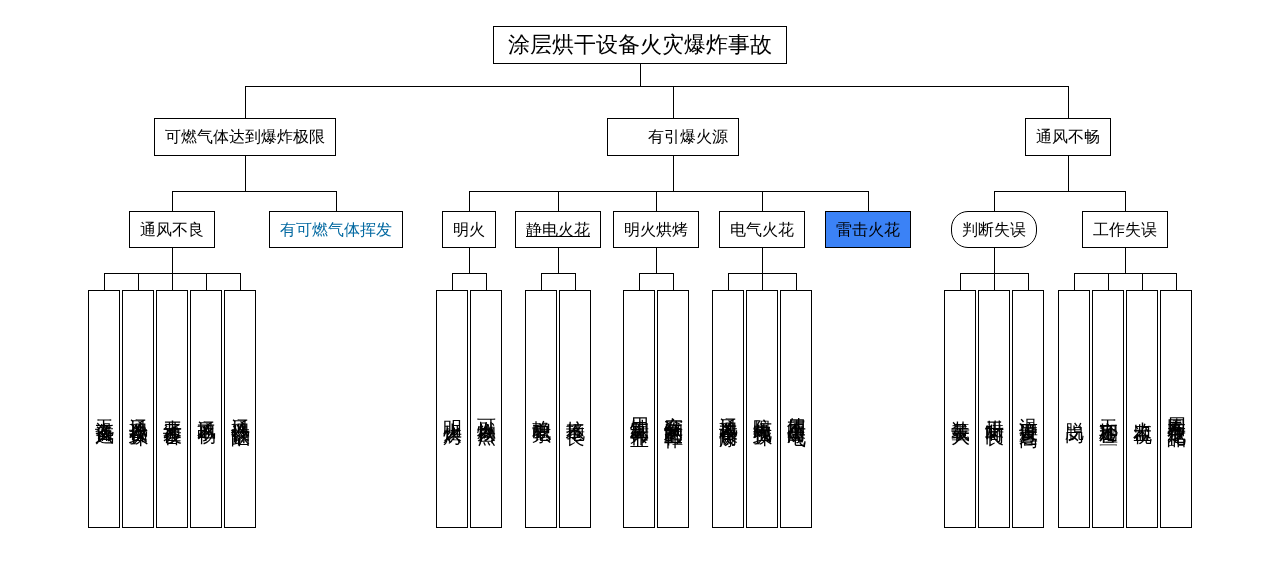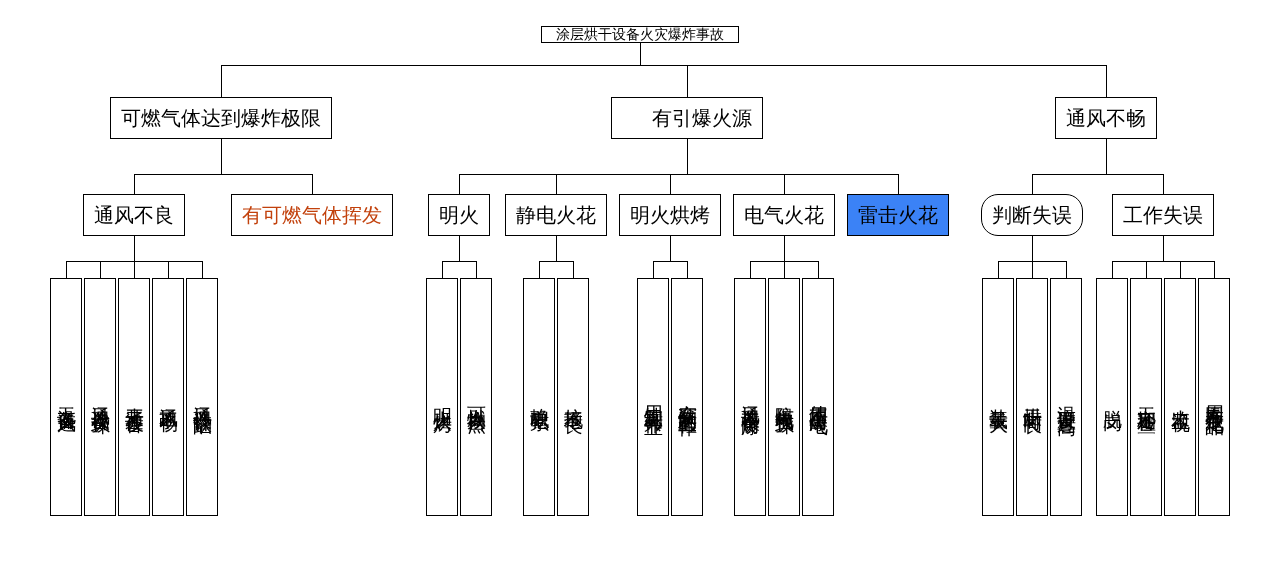--- a/index.html
+++ b/index.html
@@ -41,24 +41,24 @@
   .d3::after { height: 17px; }
   
   .stem { width: 0; border-left: 1px solid #000; }
   .s0 { height: 22px; }
   .s1 { height: 35px; }
   .s2 { height: 25px; }
   .children { display: flex; align-items: flex-start; }
   
   .box {
     border: 1.5px solid #000; background: #fff;
-    font-size: 20px; line-height: 1.1;
+    font-size: 16px; line-height: 1.1;
     padding: 9px 10px; white-space: nowrap; text-align: center;
   }
-  .rootbox { font-size: 14px; padding: 0 14px; }
+  .rootbox { font-size: 22px; padding: 6px 14px; }
   .vbox {
     writing-mode: vertical-rl; text-orientation: upright;
     width: 32px; height: 238px; padding: 0;
     font-size: 19px; letter-spacing: 2px; white-space: normal;
     display: flex; align-items: center; justify-content: center;
   }
 </style>
 </head>
 <body>
 
@@ -86,42 +86,42 @@
                 </div>
                 <div class="branch d3">
                   <div class="box vbox" style="border-color: rgb(0, 0, 0); background: rgb(255, 255, 255); color: rgb(0, 0, 0);">通风不畅</div>
                 </div>
                 <div class="branch d3">
                   <div class="box vbox" style="border-color: rgb(0, 0, 0); background: rgb(255, 255, 255); color: rgb(0, 0, 0);">通风设计缺陷</div>
                 </div>
               </div>
             </div>
             <div class="branch d2">
-              <div class="box" style="border-color: rgb(0, 0, 0); background: rgb(255, 255, 255); color: #c2410c;">有可燃气体挥发</div>
+              <div class="box" style="border-color: rgb(0, 0, 0); background: rgb(255, 255, 255); color: #0369a1;">有可燃气体挥发</div>
             </div>
           </div>
         </div>
         <div class="branch d1">
           <div class="box" style="border-color: rgb(0, 0, 0); background: rgb(255, 255, 255); color: rgb(0, 0, 0); padding-left: 40px;">有引爆火源</div>
           <div class="stem s1"></div>
           <div class="children">
             <div class="branch d2">
               <div class="box" style="border-color: rgb(0, 0, 0); background: rgb(255, 255, 255); color: rgb(0, 0, 0);">明火</div>
               <div class="stem s2"></div>
               <div class="children">
                 <div class="branch d3">
                   <div class="box vbox" style="border-color: rgb(0, 0, 0); background: rgb(255, 255, 255); color: rgb(0, 0, 0);">明火烘烤</div>
                 </div>
                 <div class="branch d3">
                   <div class="box vbox" style="border-color: rgb(0, 0, 0); background: rgb(255, 255, 255); color: rgb(0, 0, 0);">可燃物自然</div>
                 </div>
               </div>
             </div>
             <div class="branch d2">
-              <div class="box" style="border-color: rgb(0, 0, 0); background: rgb(255, 255, 255); color: rgb(0, 0, 0);">静电火花</div>
+              <div class="box" style="border-color: rgb(0, 0, 0); background: rgb(255, 255, 255); color: rgb(0, 0, 0); text-decoration: underline;">静电火花</div>
               <div class="stem s2"></div>
               <div class="children">
                 <div class="branch d3">
                   <div class="box vbox" style="border-color: rgb(0, 0, 0); background: rgb(255, 255, 255); color: rgb(0, 0, 0);">静电积累</div>
                 </div>
                 <div class="branch d3">
                   <div class="box vbox" style="border-color: rgb(0, 0, 0); background: rgb(255, 255, 255); color: rgb(0, 0, 0);">接地不良</div>
                 </div>
               </div>
             </div>

